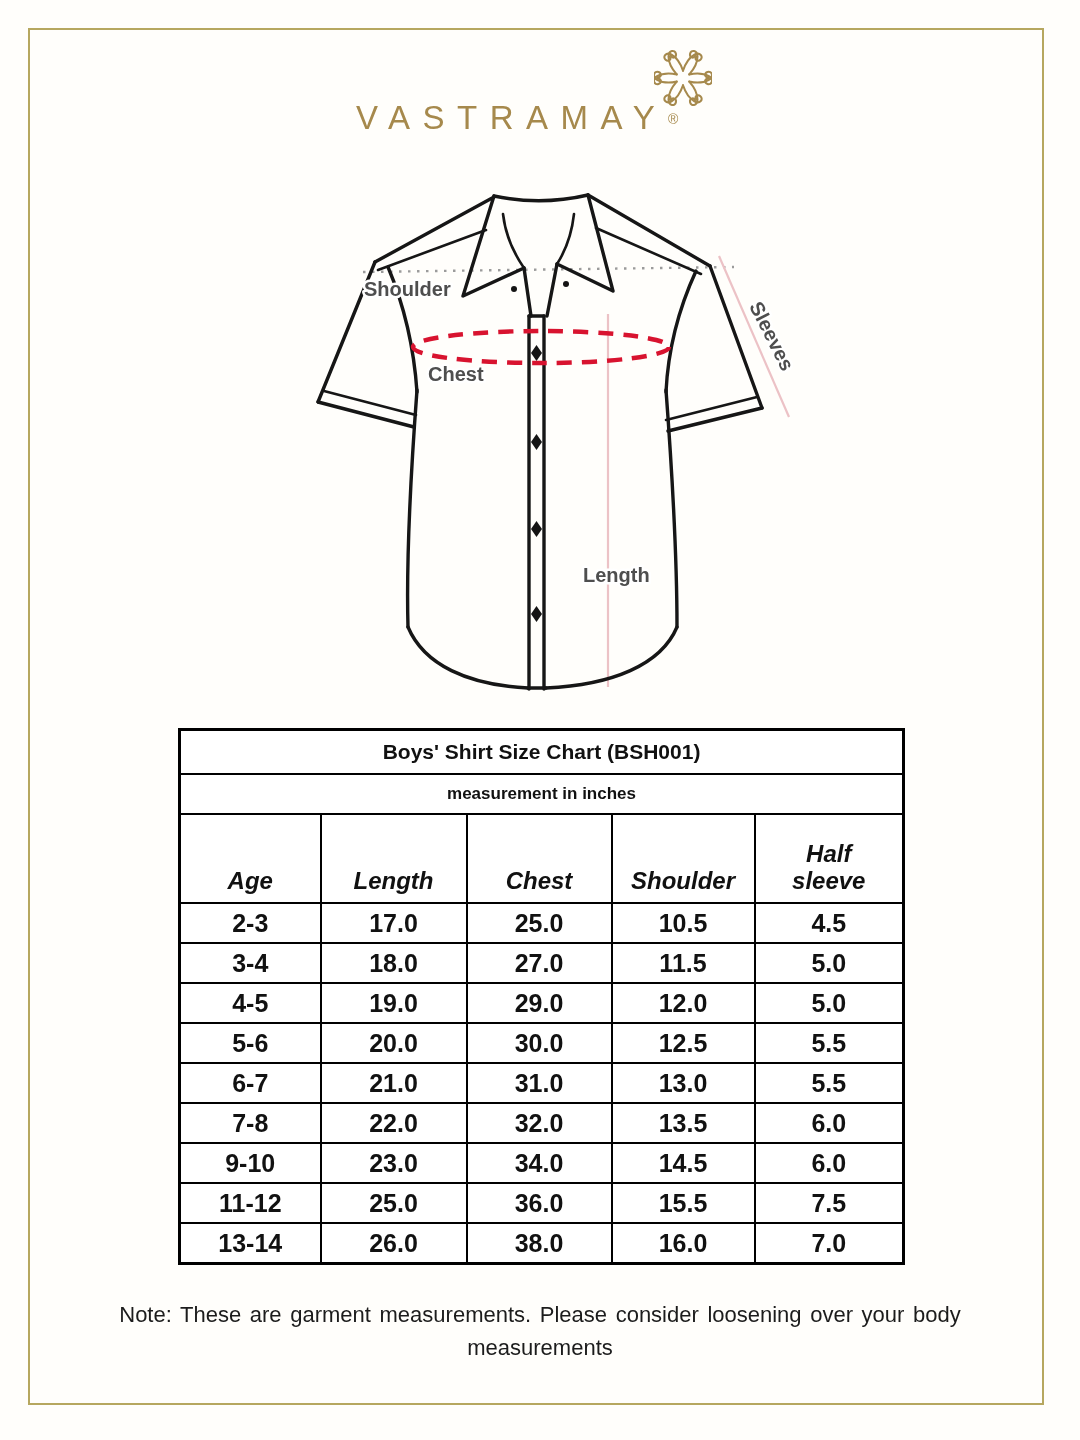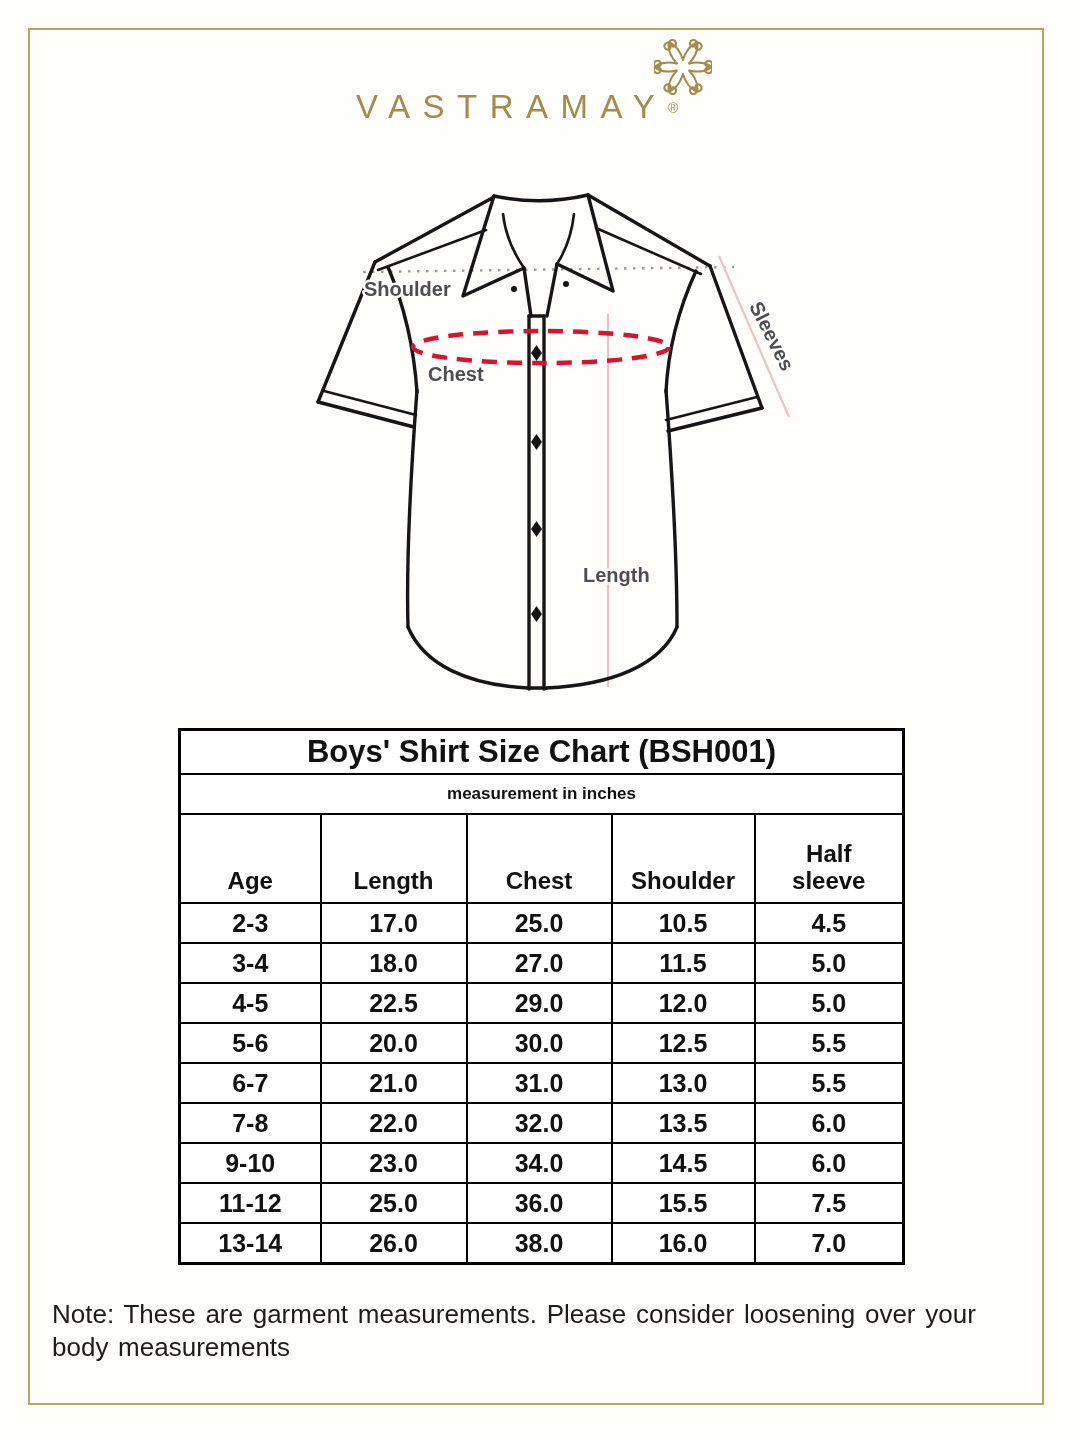--- a/index.html
+++ b/index.html
@@ -8,21 +8,21 @@
     background:#fffefb;
     font-family:"Liberation Sans",sans-serif;
   }
   
   .frame{
     position:absolute;left:28px;top:28px;width:1016px;height:1377px;
     border:2px solid #b6a75f;box-sizing:border-box;pointer-events:none;
   }
 
   
-  .logo{position:absolute;left:0;top:4px;width:100%;height:140px;}
+  .logo{position:absolute;left:0;top:15px;width:100%;height:140px;}
   .logo-text{
     position:absolute;left:356px;top:84px;
     font-size:33px;letter-spacing:12.5px;font-weight:500;color:#a6894c;
     white-space:nowrap;
   }
   .logo-emblem{position:absolute;left:654px;top:34px;width:58px;height:58px;}
   .logo-reg{position:absolute;left:668px;top:96px;font-size:14px;color:#a6894c;}
 
   
   .shirt-svg{position:absolute;left:270px;top:180px;width:540px;height:535px;}
@@ -33,30 +33,30 @@
 
   
   .size-table{
     position:absolute;left:178px;top:728px;width:724px;
     border-collapse:collapse;table-layout:fixed;
     border:3px solid #000;color:#111;background:#fff;
   }
   .size-table td,.size-table th{
     border:2px solid #000;text-align:center;font-weight:700;padding:0;
   }
-  .row-title td{font-size:31px;height:42px;}
+  .row-title td{font-size:21px;height:42px;}
   .row-sub td{font-size:17px;height:38px;}
-  .row-head th{font-size:24px;height:80px;vertical-align:bottom;padding-bottom:7px;}
+  .row-head th{font-size:24px;height:80px;vertical-align:bottom;padding-bottom:7px;font-style:italic;}
   .row-head th .hw{width:100px;margin:0 auto;line-height:1.12;}
   .row-data td{font-size:25px;height:38px;}
 
   
   .note{
     position:absolute;left:52px;right:52px;top:1298px;
-    text-align:left;font-size:26px;line-height:33px;color:#1c1c1c;
+    text-align:center;font-size:22px;line-height:33px;color:#1c1c1c;
     word-spacing:2.5px;
   }
 </style>
 </head>
 <body>
 
 <div class="frame"></div>
 
 <div class="logo">
   <span class="logo-text">VASTRAMAY</span>
@@ -184,21 +184,21 @@
     </tr>
     <tr class="row-data">
       <td>3-4</td>
       <td>18.0</td>
       <td>27.0</td>
       <td>11.5</td>
       <td>5.0</td>
     </tr>
     <tr class="row-data">
       <td>4-5</td>
-      <td>22.5</td>
+      <td>19.0</td>
       <td>29.0</td>
       <td>12.0</td>
       <td>5.0</td>
     </tr>
     <tr class="row-data">
       <td>5-6</td>
       <td>20.0</td>
       <td>30.0</td>
       <td>12.5</td>
       <td>5.5</td>

